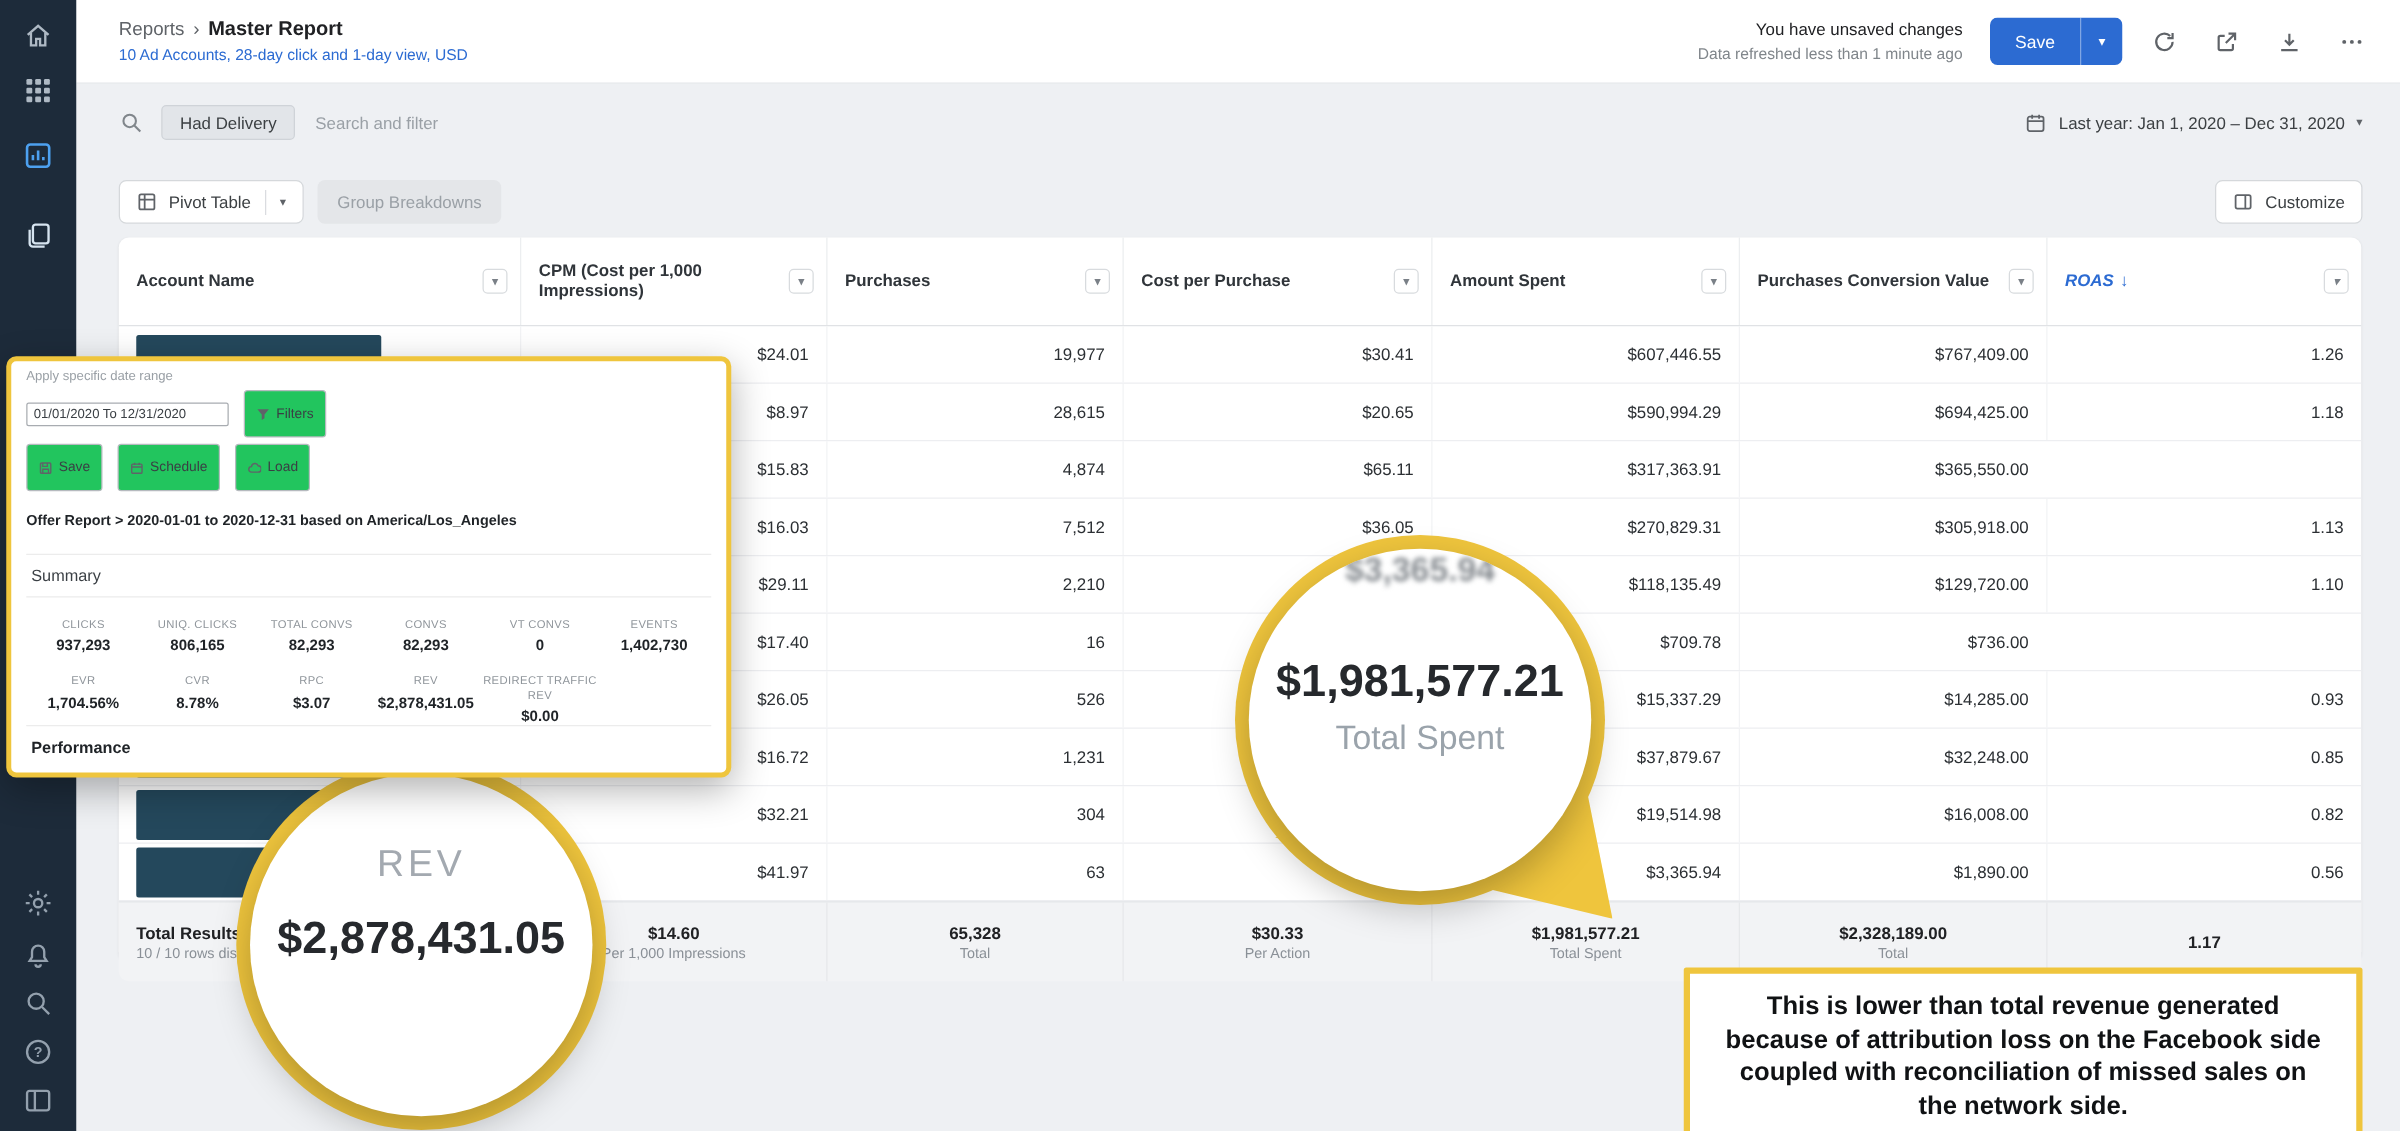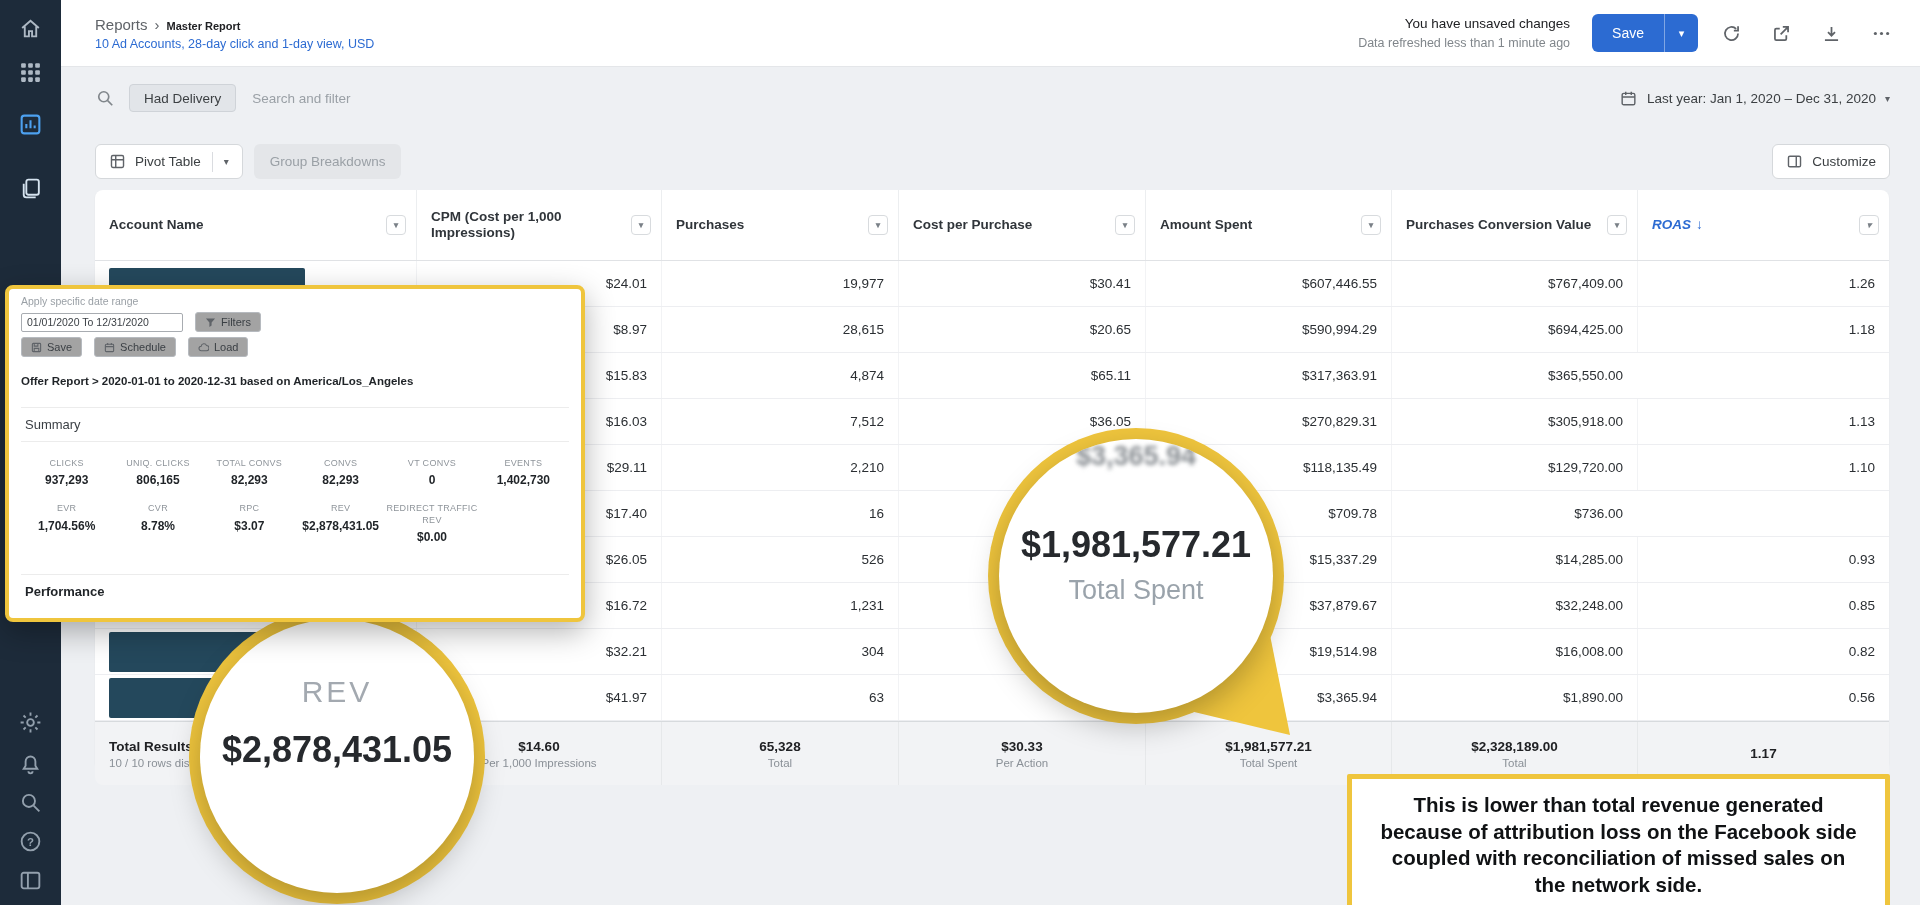--- a/index.html
+++ b/index.html
@@ -11,21 +11,21 @@
   .side-ic { position:absolute; left:18px; width:25px; height:25px; color:#aeb9c4; cursor:pointer; }
   .side-ic svg { width:100%; height:100%; }
   .side-ic.active { color:#4da1f0; }
   .side-ic.light { color:#d6e4f0; }
   .side-ic.dim { color:#93a0ad; }
 
   
   #topbar { position:absolute; left:61px; top:0; width:1859px; height:67px; background:#ffffff; border-bottom:1px solid #e4e6e9; z-index:5; display:flex; align-items:center; }
   .crumb-wrap { margin-left:34px; }
   .crumbs { font-size:15px; color:#5f6368; display:flex; gap:7px; align-items:baseline; }
-  .crumb-cur { font-weight:bold; color:#202124; font-size:11px; }
+  .crumb-cur { font-weight:bold; color:#202124; font-size:16px; }
   .subtitle { margin-top:4px; font-size:12.5px; color:#2c6bd2; cursor:pointer; }
   .top-right { margin-left:auto; margin-right:22px; display:flex; align-items:center; gap:16px; }
   .notice { display:flex; flex-direction:column; align-items:flex-end; gap:5px; margin-right:6px; }
   .notice .n1 { font-size:13.5px; color:#202124; }
   .notice .n2 { font-size:12.5px; color:#80868b; }
   .save-split { display:flex; height:38px; border-radius:6px; overflow:hidden; }
   .save-main { background:#2c6bd2; color:#fff; font-size:14px; border:none; padding:0 20px; cursor:pointer; }
   .save-caret { background:#2c6bd2; color:#fff; border:none; border-left:1px solid rgba(255,255,255,.4); width:34px; font-size:11px; cursor:pointer; }
   .iconbtn { width:34px; height:34px; border:none; background:transparent; color:#5f6368; cursor:pointer; display:flex; align-items:center; justify-content:center; }
   .iconbtn svg { width:21px; height:21px; }
@@ -67,21 +67,21 @@
   .tf { display:flex; flex-direction:column; align-items:center; justify-content:center; gap:3px; padding:0 14px; border-left:1px solid #e6e8ea; }
   .tf:first-child { align-items:flex-start; border-left:none; }
   .tf .v { font-weight:bold; font-size:13.5px; color:#202124; }
   .tf .c { font-size:11.5px; color:#8a9097; }
 
   
   #popup { position:absolute; left:5px; top:285px; width:580px; height:337px; background:#fff; border:4px solid #efc53d; border-radius:8px; z-index:50; box-shadow:0 10px 30px rgba(0,0,0,.3); padding:6px 12px 10px; display:flex; flex-direction:column; overflow:hidden; }
   .p-label { font-size:10.5px; color:#9aa0a6; }
   .p-row { display:flex; align-items:center; gap:12px; margin-top:5px; }
   .p-input { width:162px; height:19px; border:1px solid #a8acb1; border-radius:2px; font-family:"Liberation Sans",sans-serif; font-size:10.5px; color:#3a3f44; padding:0 5px; }
-  .p-btn { display:inline-flex; align-items:center; gap:5px; height:20px; padding:0 9px; font-size:11px; border:1px solid #b6babf; border-radius:3px; background:#a3a3a3; color:#3a3f44; cursor:pointer; }
+  .p-btn { display:inline-flex; align-items:center; gap:5px; height:38px; padding:0 9px; font-size:11px; border:1px solid #b6babf; border-radius:3px; background:#22c55e; color:#3a3f44; cursor:pointer; }
   .p-btn svg { width:11px; height:11px; color:#5f6368; }
   .p-path { font-size:11.5px; font-weight:bold; color:#1f2327; margin-top:18px; }
   .p-section { border-top:1px solid #ececec; border-bottom:1px solid #ececec; padding:9px 4px; font-size:13px; color:#3a3f44; margin-top:20px; }
   .p-metrics { display:grid; grid-template-columns:repeat(6,1fr); margin-top:16px; text-align:center; }
   .pm-label { font-size:9px; color:#8f959b; letter-spacing:.3px; line-height:1.25; }
   .pm-value { font-size:12px; font-weight:bold; color:#1f2327; margin-top:4px; }
   .p-perf { margin-top:auto; font-weight:bold; border-bottom:none; color:#1f2327; }
 
   
   .ring { position:absolute; width:296px; height:296px; border-radius:50%; background:#efc53d; z-index:40; }

